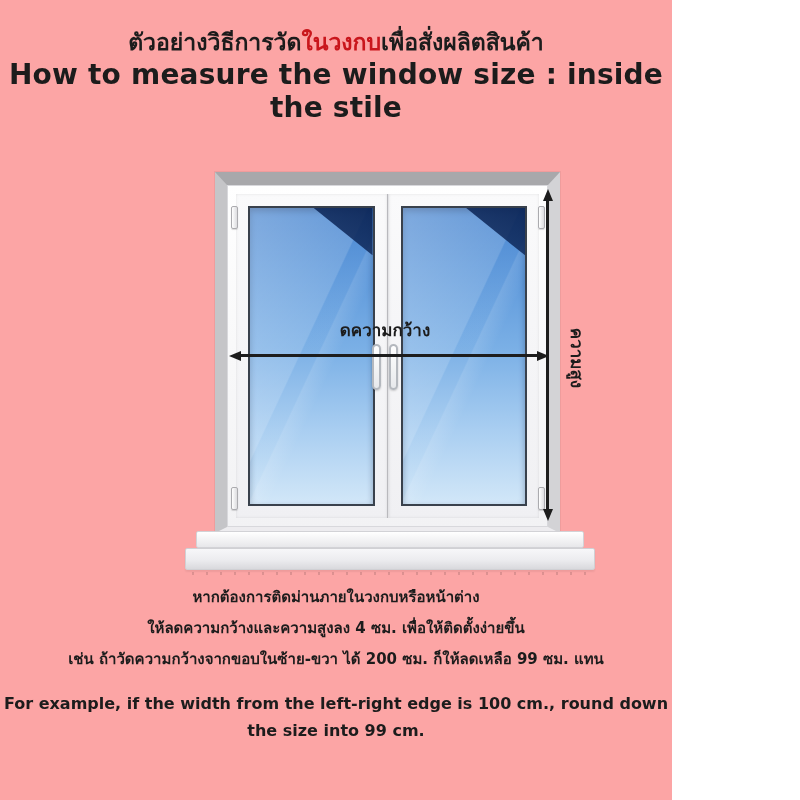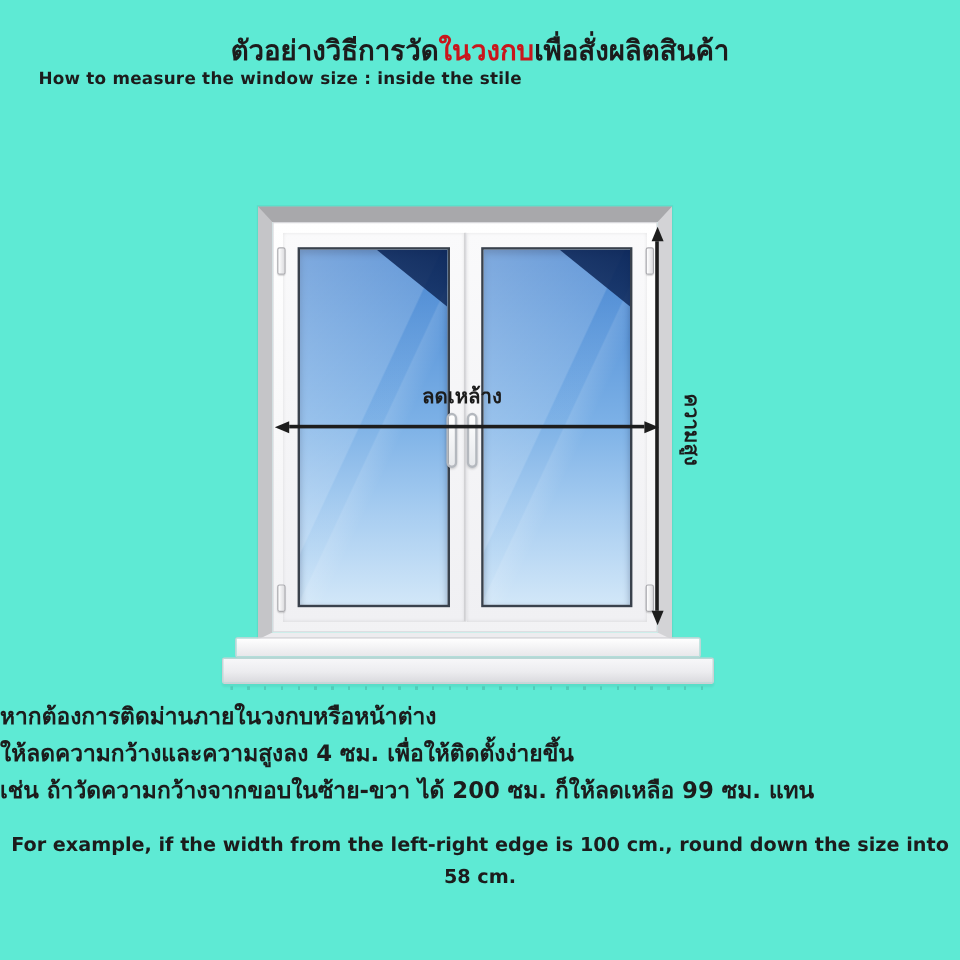--- a/index.html
+++ b/index.html
@@ -1,28 +1,28 @@
 <!DOCTYPE html>
 <html><head>
 <meta charset="utf-8">
 <style>
   html,body { margin:0; padding:0; }
   .page {
-    position:relative; width:800px; height:800px; background:#5eead4;
+    position:relative; width:672px; height:800px; background:#fca5a5;
     font-family:"DejaVu Sans","Liberation Sans",sans-serif; color:#1c1c1c; overflow:hidden;
   }
   
   .title-thai {
     position:absolute; top:24px; left:0; width:100%; text-align:center;
     font-size:23px; font-weight:bold; letter-spacing:0;
   }
   .title-thai .hl { color:#c9161c; }
   .title-en {
-    position:absolute; top:58px; left:0; width:100%; text-align:left;
-    font-size:14px; font-weight:bold; letter-spacing:0.2px;padding-left:32px;
+    position:absolute; top:58px; left:0; width:100%; text-align:center;
+    font-size:28px; font-weight:bold; letter-spacing:0.2px;
   }
   
   .reveal {
     position:absolute; left:215px; top:172px; width:345px; height:361px;
     box-sizing:border-box; border-style:solid;
     border-width:13px 12px 6px 12px;
     border-color:#a8a8ab #d3d3d6 #edecef #c5c5c8;
     box-shadow:0 0 0 1px rgba(0,0,0,0.05);
   }
   .frame {
@@ -115,22 +115,22 @@
     background:linear-gradient(180deg,#f7f7f9 0%,#ececef 55%,#d9d9dd 100%);
     border:1px solid #d0d0d4; border-radius:2px;
     box-shadow:0 2px 2px rgba(0,0,0,0.06); z-index:1;
   }
   .sill-ticks {
     position:absolute; left:192px; top:572px; width:396px; height:3px;
     background:repeating-linear-gradient(90deg, rgba(0,0,0,0.12) 0 2px, transparent 2px 14px);
   }
   
   .thai-block {
-    position:absolute; top:582px; left:0; width:100%; 
-    font-size:19px; font-weight:bold; line-height:31px;
+    position:absolute; top:582px; left:0; width:100%; text-align:center;
+    font-size:15px; font-weight:bold; line-height:31px;
   }
   .en-block {
     position:absolute; top:690px; left:0; width:100%; text-align:center;
     font-size:16px; font-weight:bold; line-height:27px;
   }
 </style>
 </head>
 <body>
 
 <div class="page">
@@ -153,32 +153,32 @@
 
   <div class="hinge tl"></div>
   <div class="hinge bl"></div>
   <div class="hinge tr"></div>
   <div class="hinge br"></div>
 
   <div class="handle l"></div>
   <div class="handle r"></div>
 
   <div class="width-arrow"></div>
-  <div class="width-label">ลดเหล้าง</div>
+  <div class="width-label">ดความกว้าง</div>
 
   <div class="height-arrow"></div>
   <div class="height-label">ความสูง</div>
 
   <div class="sill-board"></div>
   <div class="sill-apron"></div>
   <div class="sill-ticks"></div>
 
   <div class="thai-block">
     <div>หากต้องการติดม่านภายในวงกบหรือหน้าต่าง</div>
     <div>ให้ลดความกว้างและความสูงลง 4 ซม. เพื่อให้ติดตั้งง่ายขึ้น</div>
     <div>เช่น ถ้าวัดความกว้างจากขอบในซ้าย-ขวา ได้ 200 ซม. ก็ให้ลดเหลือ 99 ซม. แทน</div>
   </div>
 
   <div class="en-block">
-    <div>For example,  if the width from the left-right edge is 100 cm., round down the size into 58 cm.</div>
+    <div>For example,  if the width from the left-right edge is 100 cm., round down the size into 99 cm.</div>
   </div>
 
 </div>
 
 </body></html>

